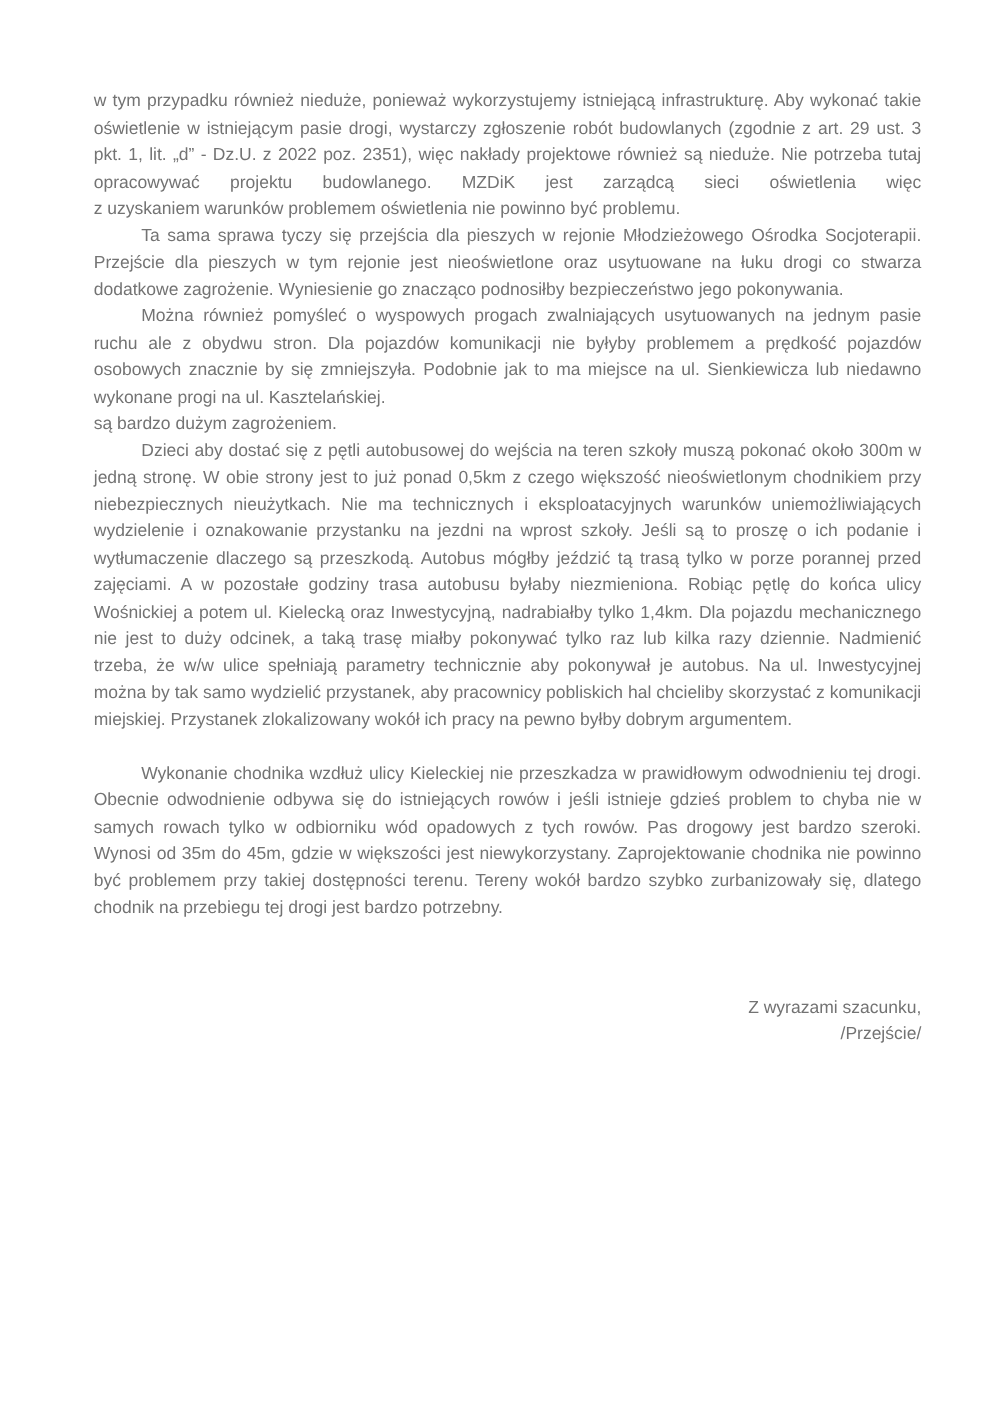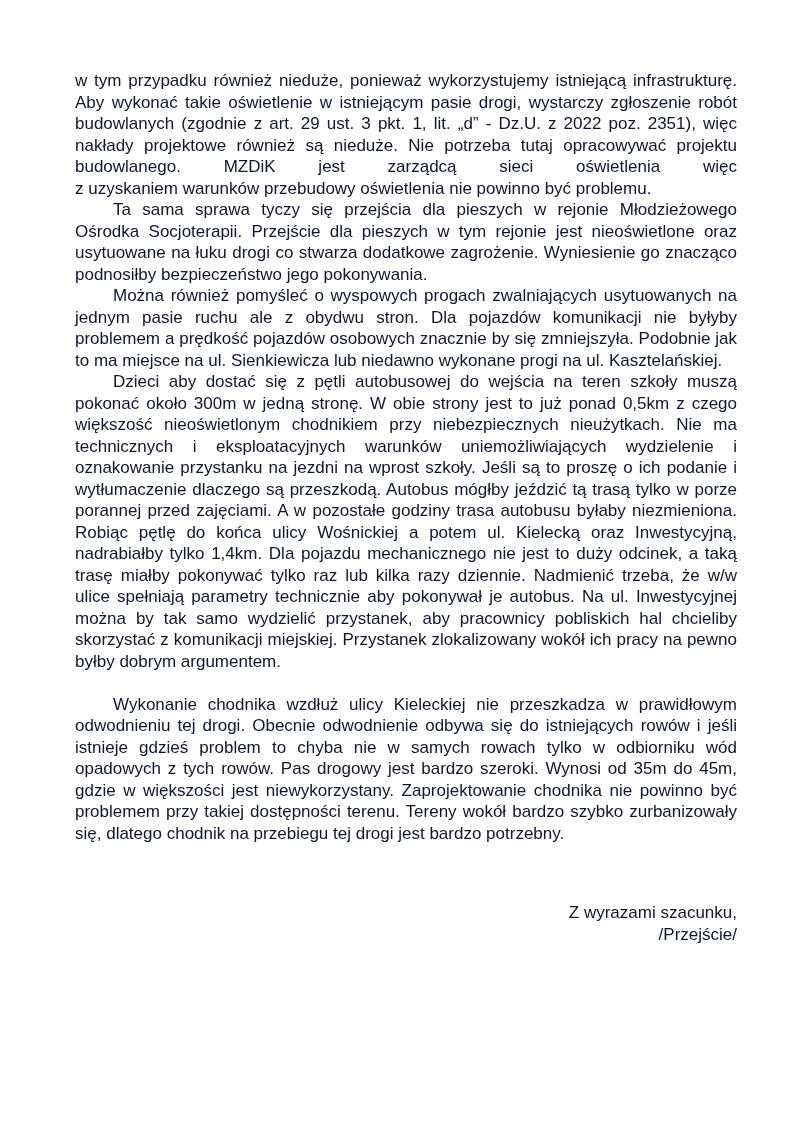--- a/index.html
+++ b/index.html
@@ -13,22 +13,22 @@
     width: 794px;
     height: 1123px;
     background: #ffffff;
     overflow: hidden;
   }
   .letter-content {
     position: absolute;
     left: 75px;
     top: 70px;
     width: 662px;
-    color: #0f172a;
-    font-size: 17px;
+    color: #737373;
+    font-size: 14px;
     line-height: 21.5px;
     text-align: justify;
     hyphens: none;
   }
   p.para {
     text-align: justify;
     margin: 0;
   }
   
   p.indent { text-indent: 38px; }
@@ -43,27 +43,28 @@
   .closing-block p { margin: 0; }
 </style>
 </head>
 <body>
 
 <div class="page">
   <div class="letter-content">
 
     <p class="para stretch">w tym przypadku również nieduże, ponieważ wykorzystujemy istniejącą infrastrukturę. Aby wykonać takie oświetlenie w istniejącym pasie drogi, wystarczy zgłoszenie robót budowlanych (zgodnie z art. 29 ust. 3 pkt. 1, lit. „d” - Dz.U. z 2022 poz. 2351), więc nakłady projektowe również są nieduże. Nie potrzeba tutaj opracowywać projektu budowlanego. MZDiK jest zarządcą sieci oświetlenia więc</p>
 
-    <p class="para">z uzyskaniem warunków przebudowy oświetlenia nie powinno być problemu.</p>
+    <p class="para">z uzyskaniem warunków problemem oświetlenia nie powinno być problemu.</p>
 
     <p class="para indent">Ta sama sprawa tyczy się przejścia dla pieszych w rejonie Młodzieżowego Ośrodka Socjoterapii. Przejście dla pieszych w tym rejonie jest nieoświetlone oraz usytuowane na łuku drogi co stwarza dodatkowe zagrożenie. Wyniesienie go znacząco podnosiłby bezpieczeństwo jego pokonywania.</p>
 
     <p class="para indent">Można również pomyśleć o wyspowych progach zwalniających usytuowanych na jednym pasie ruchu ale z obydwu stron. Dla pojazdów komunikacji nie byłyby problemem a prędkość pojazdów osobowych znacznie by się zmniejszyła. Podobnie jak to ma miejsce na ul. Sienkiewicza lub niedawno wykonane progi na ul. Kasztelańskiej.</p>
 
 
+    <p class="para">są bardzo dużym zagrożeniem.</p>
 
     <p class="para indent">Dzieci aby dostać się z pętli autobusowej do wejścia na teren szkoły muszą pokonać około 300m w jedną stronę. W obie strony jest to już ponad 0,5km z czego większość nieoświetlonym chodnikiem przy niebezpiecznych nieużytkach. Nie ma technicznych i eksploatacyjnych warunków uniemożliwiających wydzielenie i oznakowanie przystanku na jezdni na wprost szkoły. Jeśli są to proszę o ich podanie i wytłumaczenie dlaczego są przeszkodą. Autobus mógłby jeździć tą trasą tylko w porze porannej przed zajęciami. A w pozostałe godziny trasa autobusu byłaby niezmieniona. Robiąc pętlę do końca ulicy Wośnickiej a potem ul. Kielecką oraz Inwestycyjną, nadrabiałby tylko 1,4km. Dla pojazdu mechanicznego nie jest to duży odcinek, a taką trasę miałby pokonywać tylko raz lub kilka razy dziennie. Nadmienić trzeba, że w/w ulice spełniają parametry technicznie aby pokonywał je autobus. Na ul. Inwestycyjnej można by tak samo wydzielić przystanek, aby pracownicy pobliskich hal chcieliby skorzystać z komunikacji miejskiej. Przystanek zlokalizowany wokół ich pracy na pewno byłby dobrym argumentem.</p>
 
     <p class="para indent space-before">Wykonanie chodnika wzdłuż ulicy Kieleckiej nie przeszkadza w prawidłowym odwodnieniu tej drogi. Obecnie odwodnienie odbywa się do istniejących rowów i jeśli istnieje gdzieś problem to chyba nie w samych rowach tylko w odbiorniku wód opadowych z tych rowów. Pas drogowy jest bardzo szeroki. Wynosi od 35m do 45m, gdzie w większości jest niewykorzystany. Zaprojektowanie chodnika nie powinno być problemem przy takiej dostępności terenu. Tereny wokół bardzo szybko zurbanizowały się, dlatego chodnik na przebiegu tej drogi jest bardzo potrzebny.</p>
 
     <div class="closing-block">
       <p>Z wyrazami szacunku,</p>
       <p>/Przejście/</p>
     </div>
 

